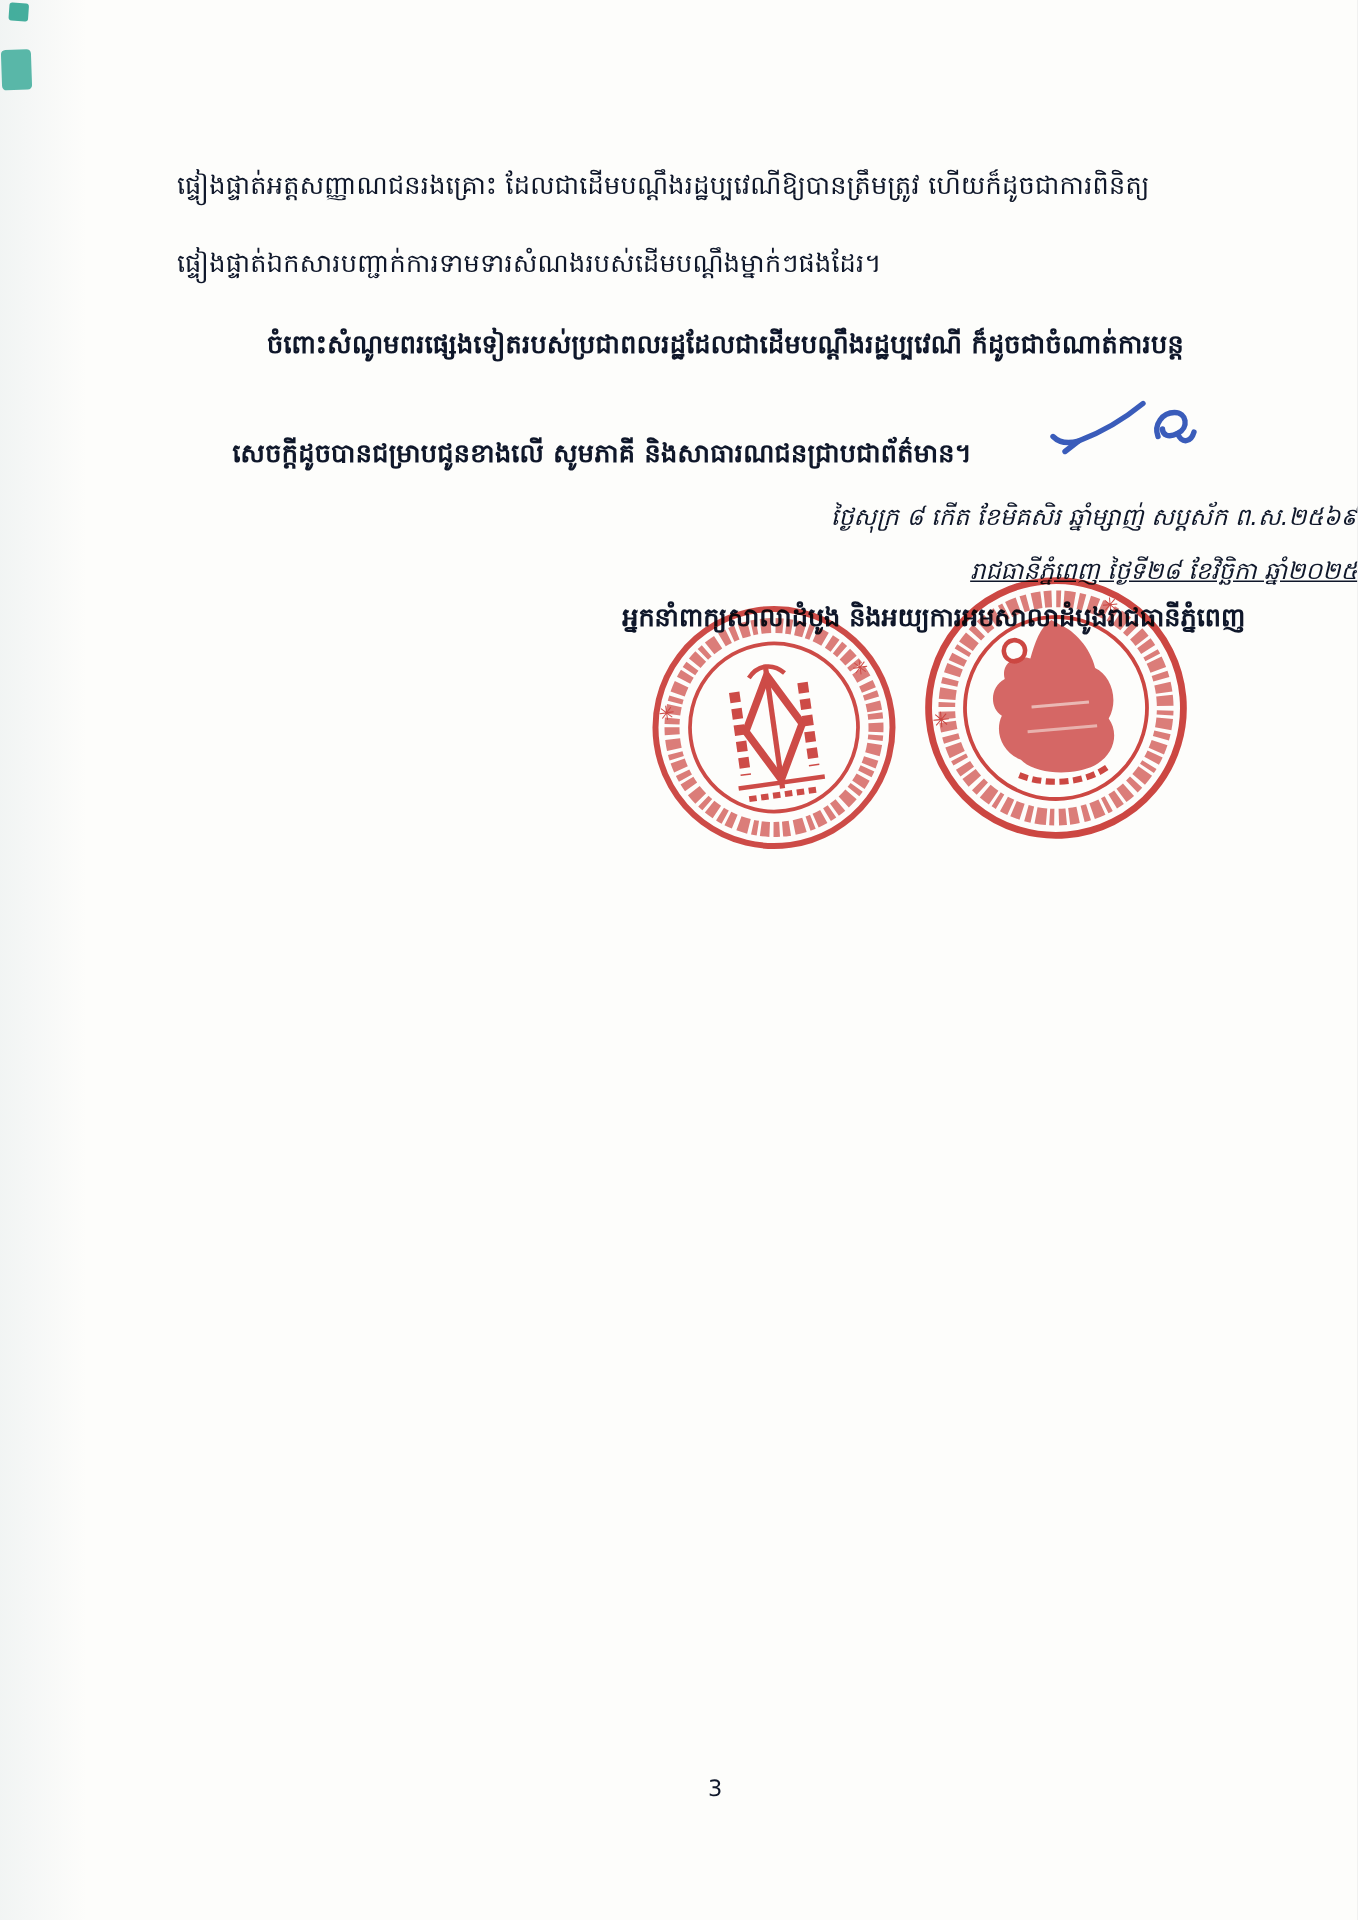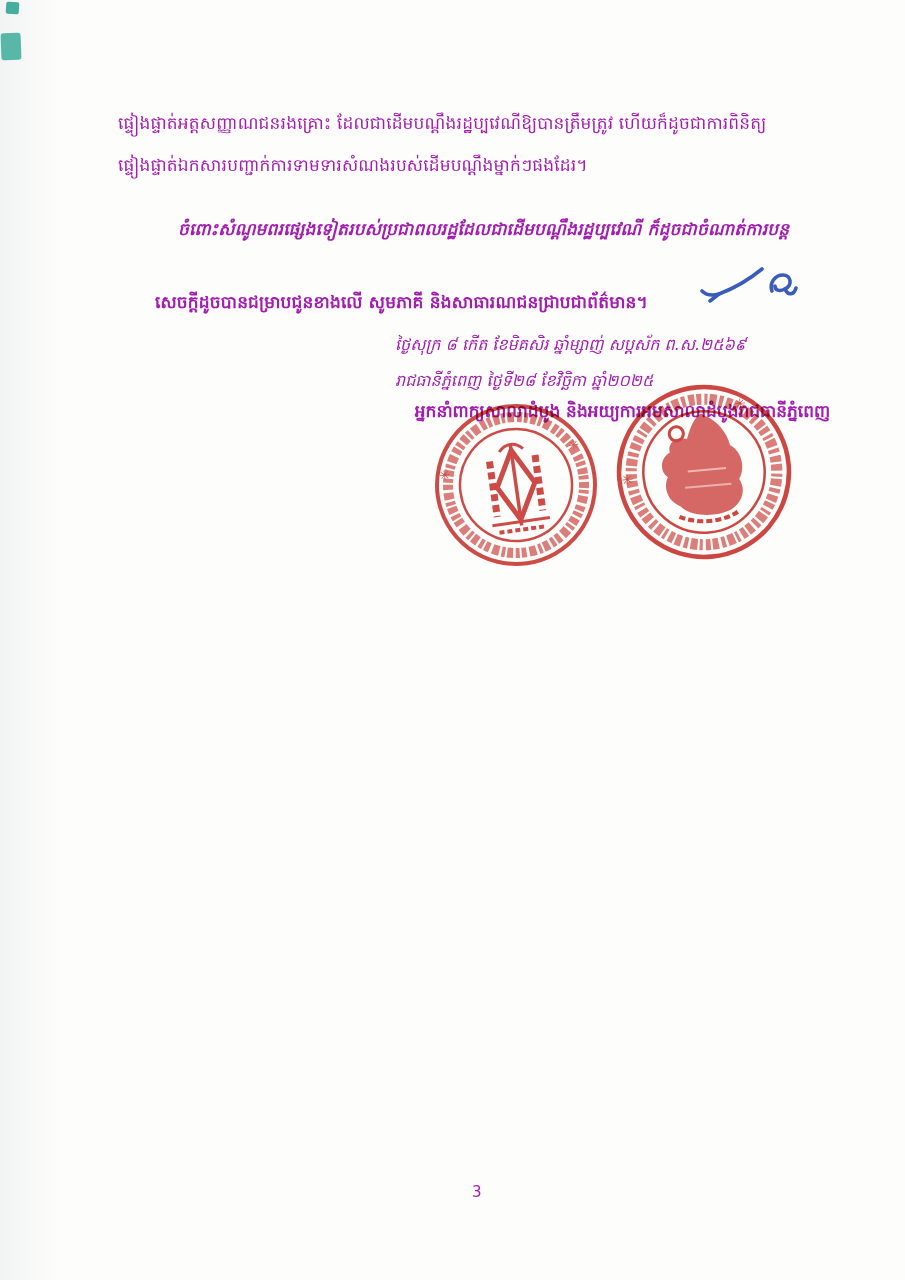--- a/index.html
+++ b/index.html
@@ -1,39 +1,39 @@
 <!DOCTYPE html>
 <html><head>
 <meta charset="utf-8">
 <style>
   html,body{margin:0;padding:0;background:#e8e8e8;}
   .page{
     position:relative;width:905px;height:1280px;margin:0 auto;
     background:#fdfdfb;overflow:hidden;
-    font-family:"DejaVu Sans",sans-serif;color:#a21caf;
+    font-family:"DejaVu Sans",sans-serif;color:#0f172a;
   }
   .page::before{
     content:"";position:absolute;left:0;top:0;width:58px;height:100%;
     background:linear-gradient(to right, rgba(188,204,210,0.18), rgba(188,204,210,0));
     pointer-events:none;
   }
   .scan-artifact{position:absolute;}
   .a1{left:6px;top:2px;width:13px;height:12px;background:#35a795;opacity:.92;border-radius:2px;transform:rotate(4deg);}
   .a2{left:1px;top:33px;width:20px;height:27px;background:#43ae9d;opacity:.88;border-radius:3px;transform:rotate(-2deg);}
   .tline{position:absolute;white-space:nowrap;font-size:17px;letter-spacing:.2px;}
   .p1l1{left:118px;top:112px;}
-  .p1l2{left:118px;top:154px;}
+  .p1l2{left:118px;top:164px;}
   .p2l1{left:178px;top:218px;}
   .p2l2{left:118px;top:258px;}
   .p3{left:155px;top:291px;font-weight:bold;}
-  .bi{font-weight:700;font-style:italic;}
+  .bi{font-weight:700;}
   .initials{position:absolute;left:698px;top:264px;width:100px;height:54px;}
-  .date-line{position:absolute;left:395px;width:510px;text-align:left;font-style:italic;font-size:16px;white-space:nowrap;}
+  .date-line{position:absolute;left:395px;width:510px;text-align:right;font-style:italic;font-size:16px;white-space:nowrap;}
   .d1{top:334px;}
-  .d2{top:370px;}
+  .d2{top:370px;text-decoration:underline;}
   .issuer{position:absolute;left:350px;width:545px;top:400px;text-align:center;font-weight:700;font-size:17px;white-space:nowrap;z-index:2;}
   .seal{position:absolute;mix-blend-mode:multiply;z-index:3;}
   .seal-left{left:431px;top:400px;width:170px;height:170px;}
   .seal-right{left:613px;top:381px;width:182px;height:182px;}
   .page-number{position:absolute;left:472px;top:1183px;font-size:15px;}
 </style>
 </head>
 <body>
 
 <div class="page">

